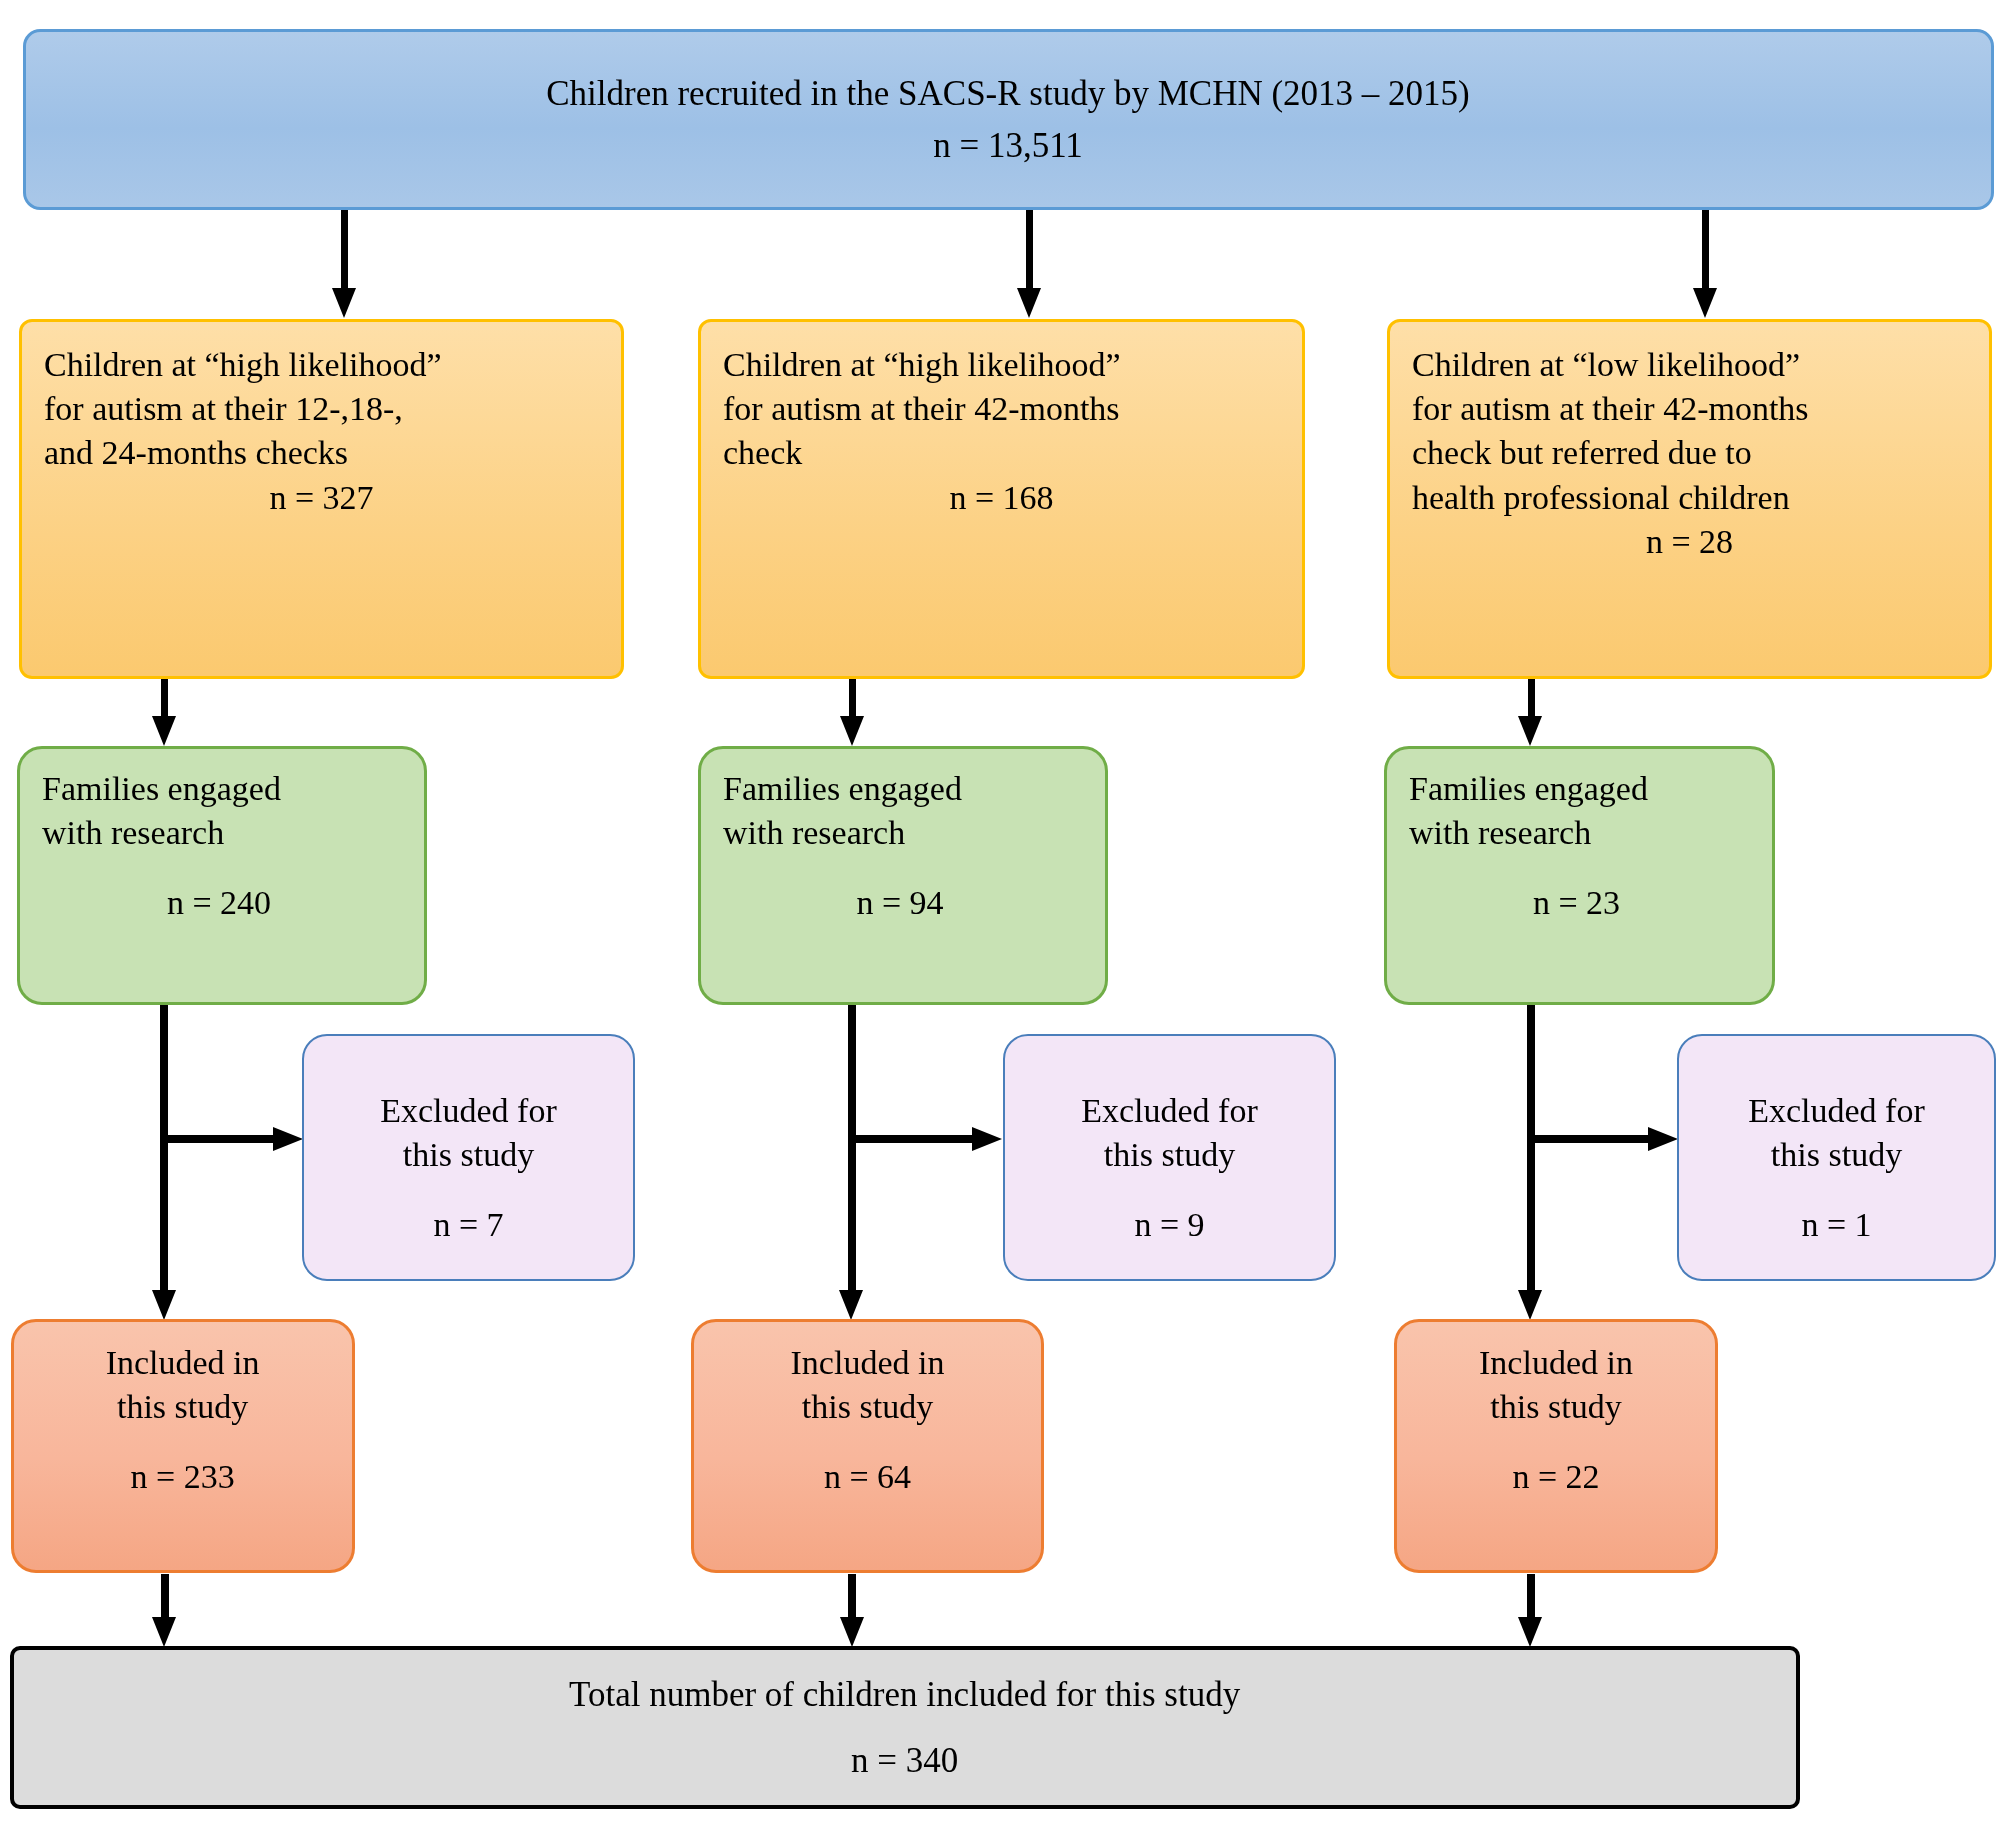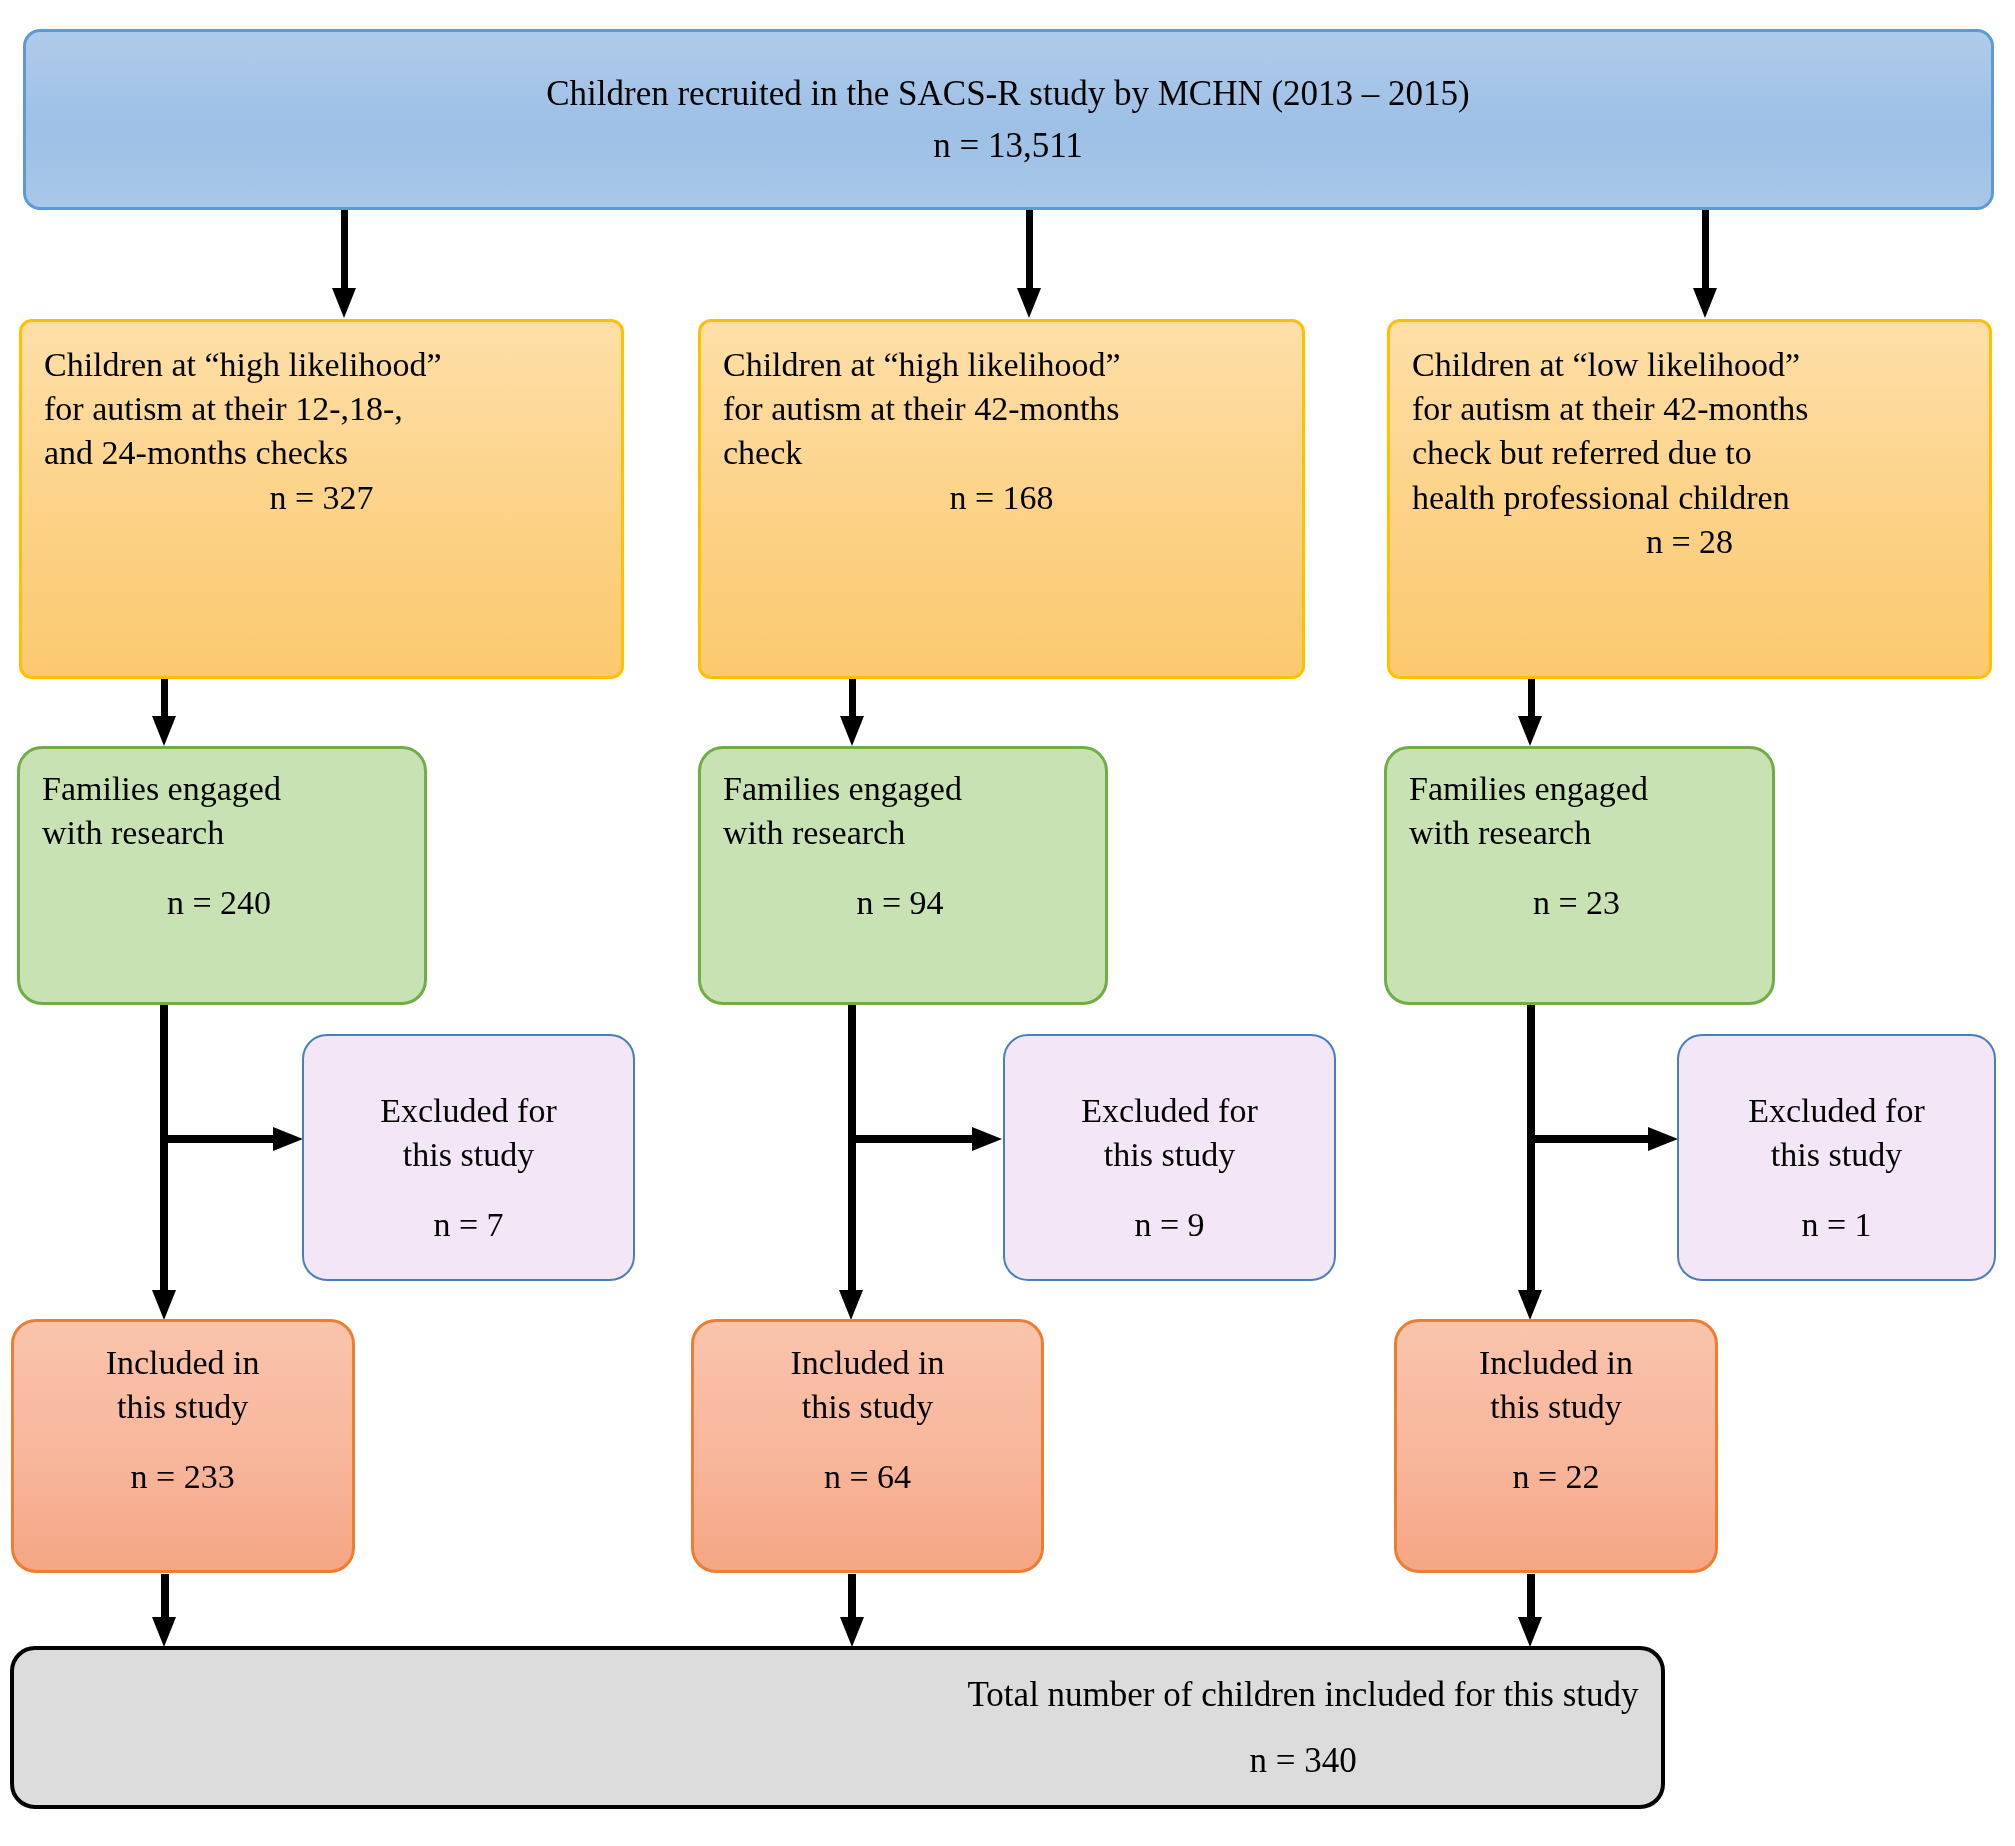--- a/index.html
+++ b/index.html
@@ -65,23 +65,23 @@
     background:linear-gradient(180deg,#F9C4AC 0%,#F8B69B 55%,#F5A684 100%);
     font-size:34px; text-align:center; justify-content:flex-start;
   }
   .salmon .body{padding-top:19px;}
   .sa1{left:10.6px;  width:344px;}
   .sa2{left:691px;width:353px;}
   .sa3{left:1394px;width:324px;}
 
   
   .grey{
-    left:9.6px; top:1646px; width:1655px; height:163px;
-    border:4.3px solid #000000; border-radius:25px;
-    background:#DCDCDC; text-align:center; font-size:35px;align-items:flex-end;
+    left:9.6px; top:1646px; width:1790px; height:163px;
+    border:4.3px solid #000000; border-radius:10px;
+    background:#DCDCDC; text-align:center; font-size:35px;
   }
   .grey .t1{margin-bottom:21px;}
 
   
   .vline{position:absolute;background:#000;}
   .hline{position:absolute;background:#000;}
   .ahead{position:absolute;width:0;height:0;border-left:12.5px solid transparent;
          border-right:12.5px solid transparent;border-top:30px solid #000;}
   .ahead-r{position:absolute;width:0;height:0;border-top:12.5px solid transparent;
            border-bottom:12.5px solid transparent;border-left:30px solid #000;}

